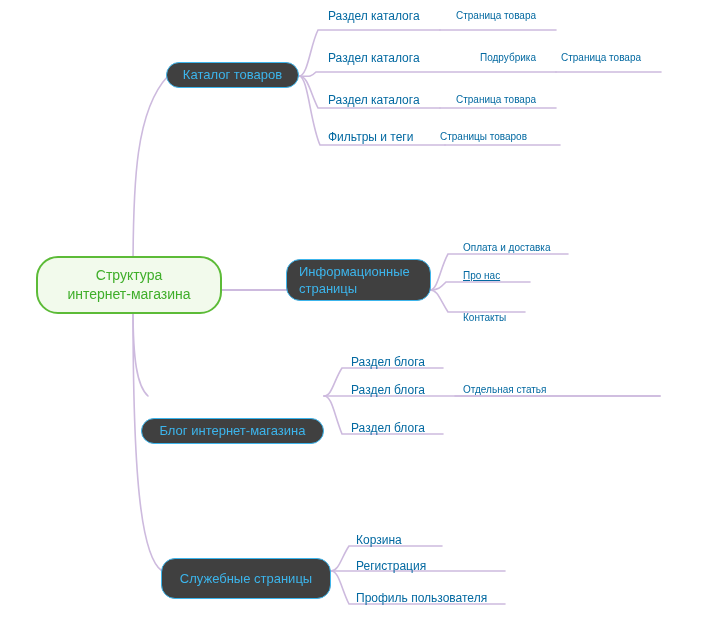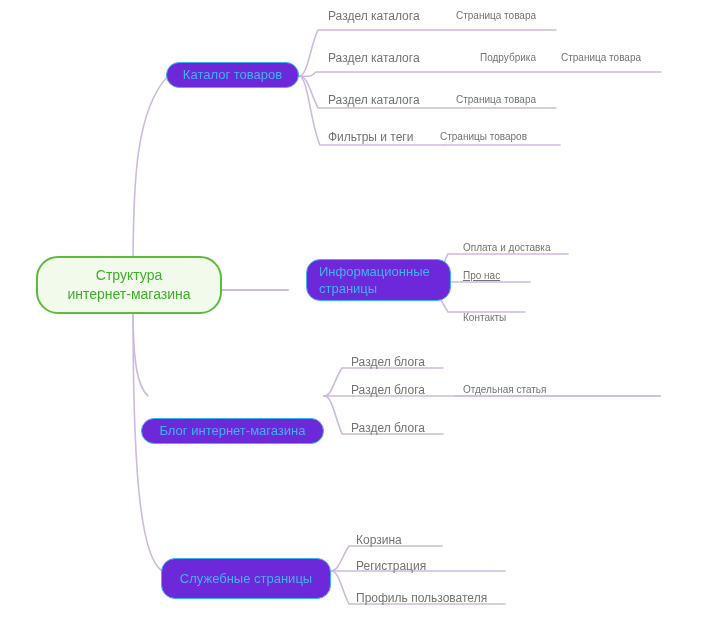--- a/index.html
+++ b/index.html
@@ -37,37 +37,36 @@
     border: 2px solid #5cbb37;
     background: #f2faec;
     border-radius: 22px;
     color: #3fae2a;
     font-size: 14px;
     line-height: 19px;
     padding: 4px 10px;
   }
   .node-branch {
     border: 1.6px solid #3cb5ec;
-    background: #6d28d9;
+    background: #404040;
     border-radius: 14px;
     color: #3cb5ec;
     font-size: 13px;
     line-height: 16px;
     padding: 3px 10px;
   }
   .node-branch.two-line {
     text-align: left;
     justify-content: flex-start;
     line-height: 17px;
     padding-left: 12px;
-    margin-left: 20px;
   }
   .leaf {
     position: absolute;
-    color: #737373;
+    color: #0369a1;
     font-size: 12px;
     line-height: 14px;
     white-space: nowrap;
   }
   .leaf-sm {
     font-size: 10px;
   }
 </style>
 </head>
 <body>

